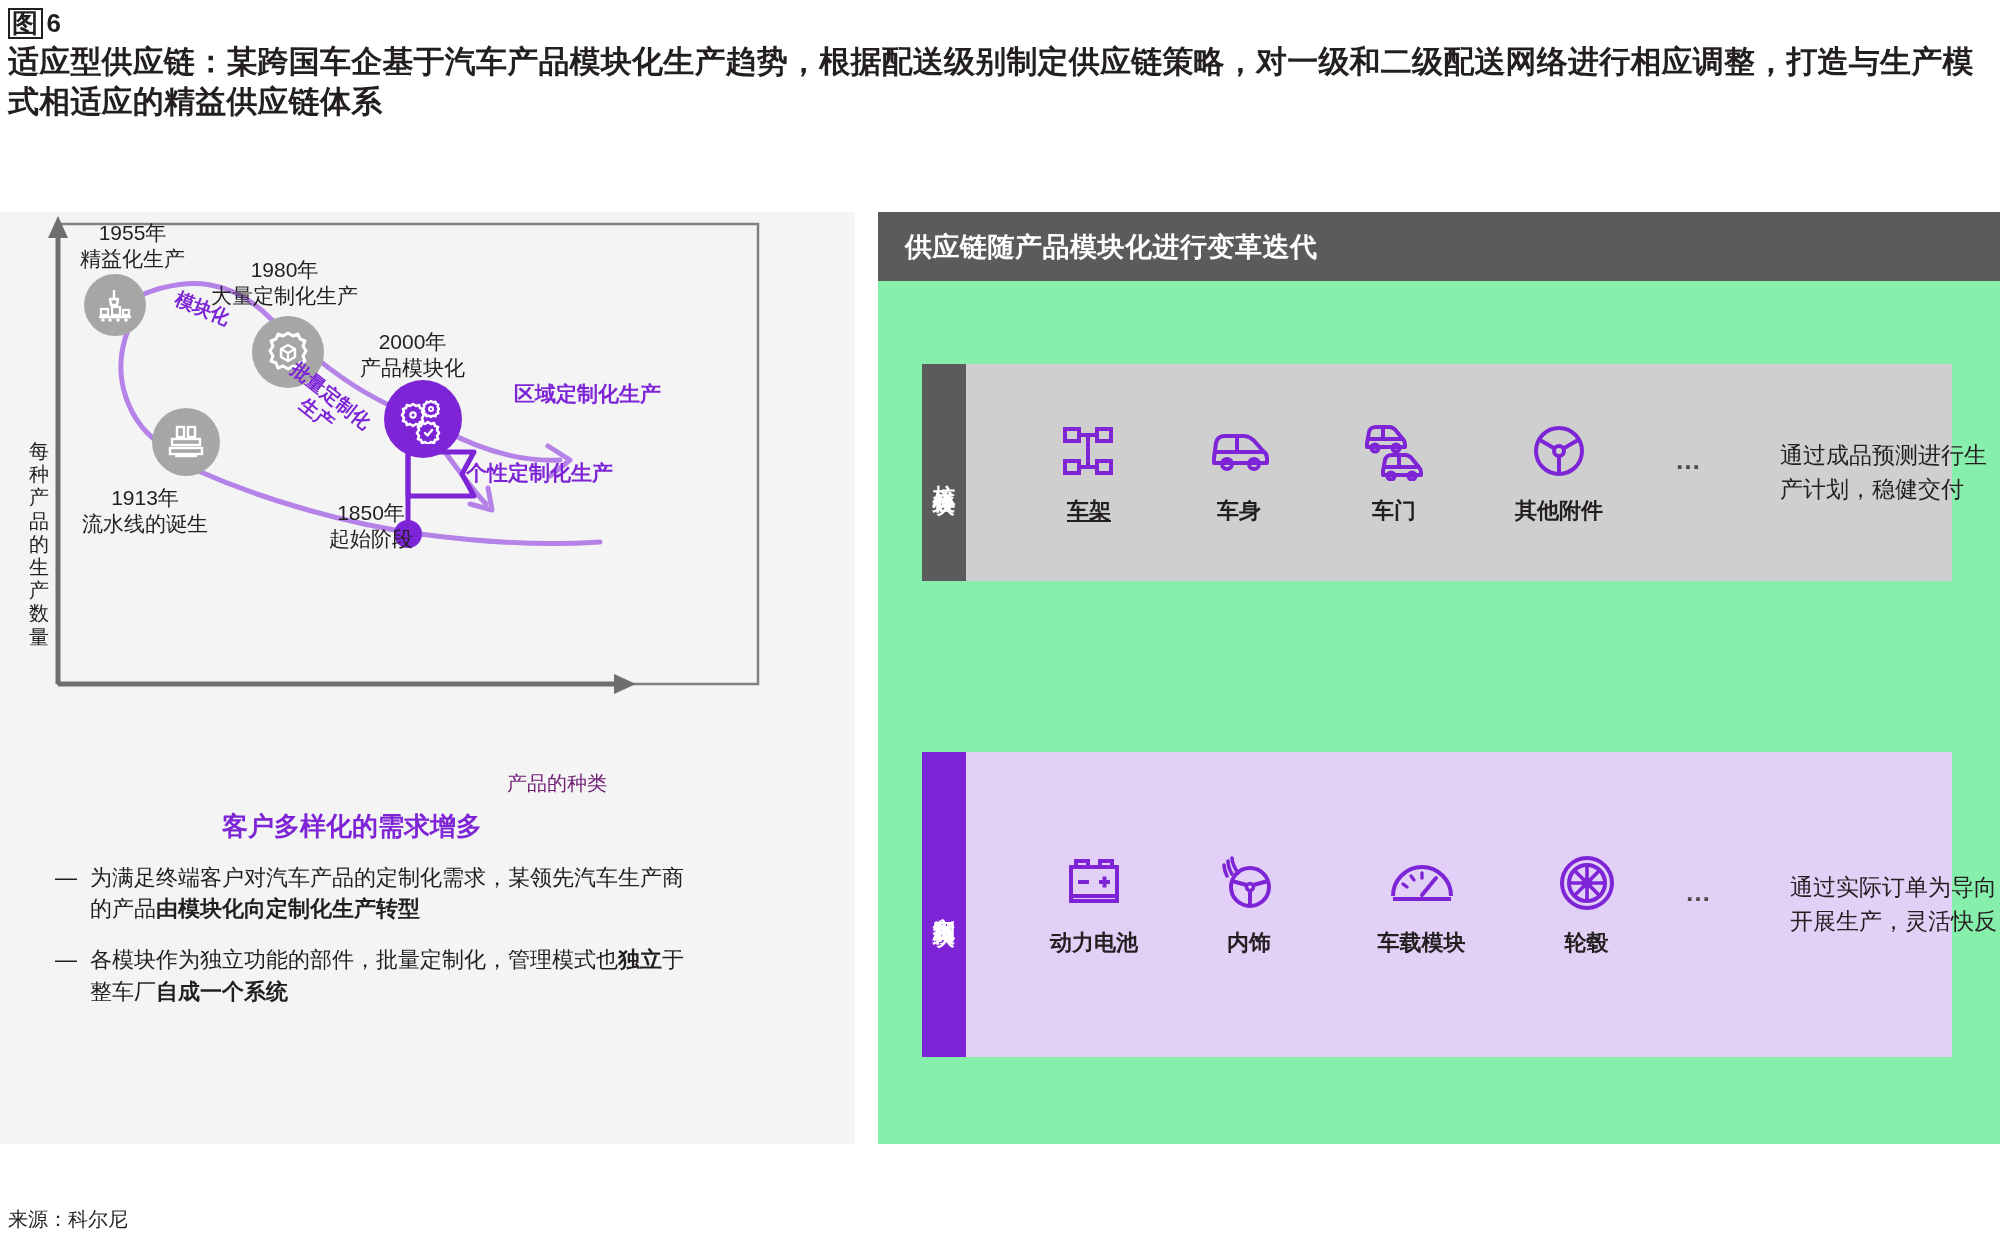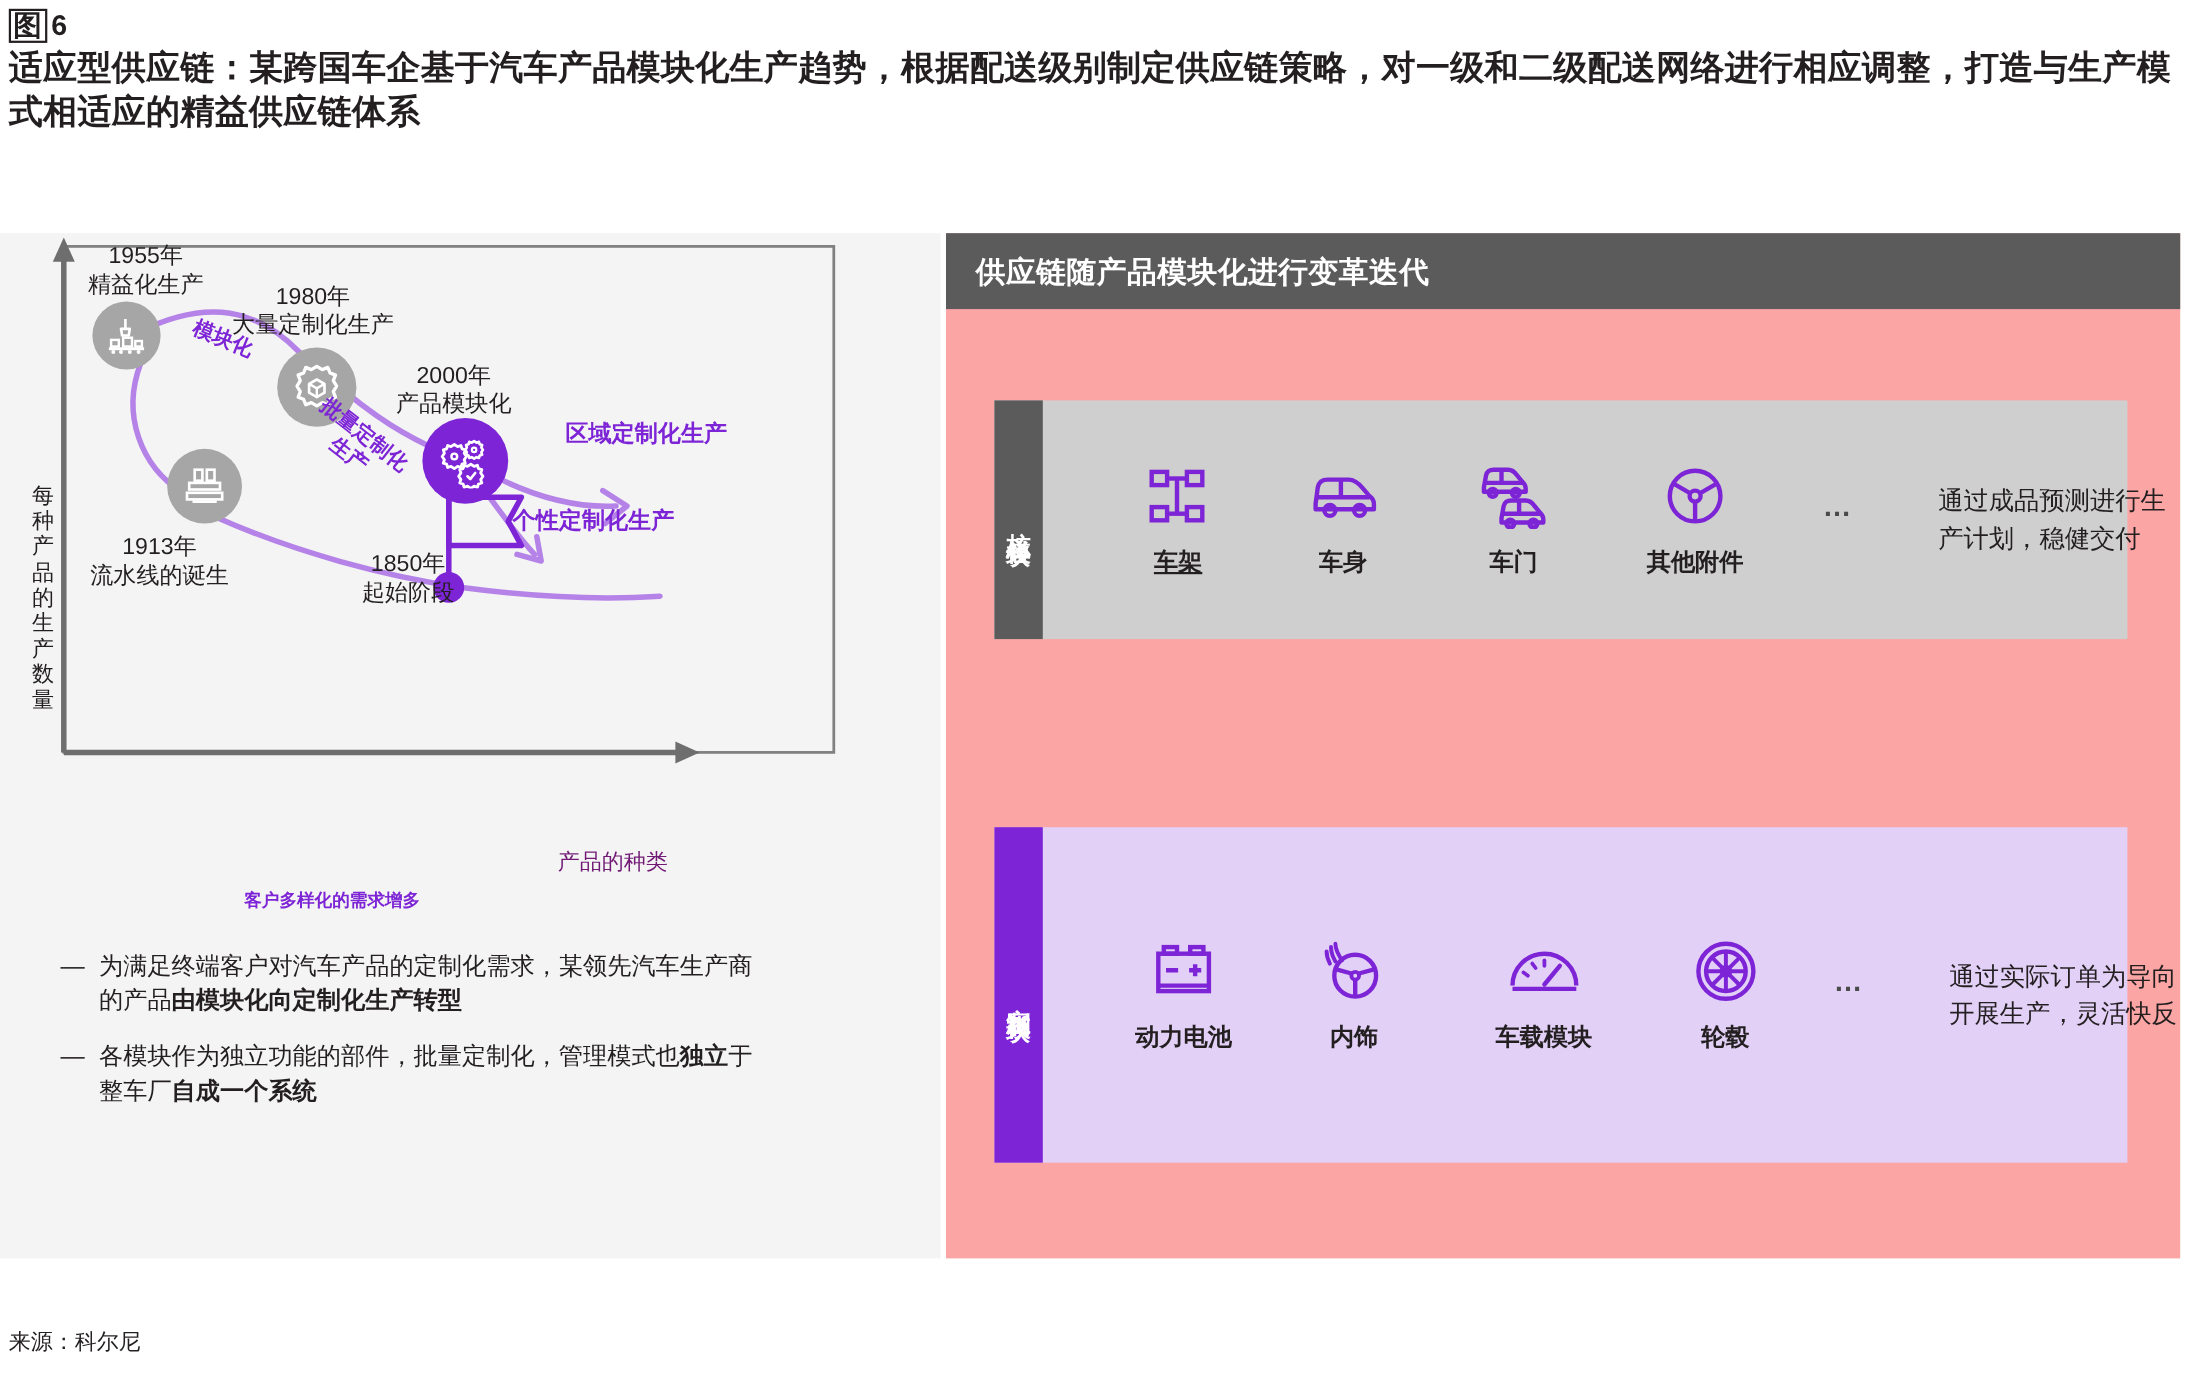--- a/index.html
+++ b/index.html
@@ -58,37 +58,37 @@
 
   .circ{
     position:absolute;border-radius:50%;
     display:flex;align-items:center;justify-content:center;
   }
   .circ.grey{background:#a6a6a6;}
   .circ.purple{background:#7d25d6;}
 
   .demand-note{
     position:absolute;left:222px;top:597px;
-    font-size:16px;font-weight:700;color:#7d25d6;white-space:nowrap;
+    font-size:26px;font-weight:700;color:#7d25d6;white-space:nowrap;
   }
 
   .bullets{
     position:absolute;left:55px;top:650px;width:640px;
   }
   .bullet{
     display:flex;gap:13px;font-size:22px;line-height:1.42;color:#231f20;
     margin-bottom:20px;
   }
   .bullet .dash{flex:0 0 auto;color:#231f20;}
   .bullet b{font-weight:700;}
 
   
   .right-panel{
-    position:absolute;left:860px;top:212px;width:1122px;height:932px;
-    background:#fca5a5;
+    position:absolute;left:878px;top:212px;width:1122px;height:932px;
+    background:#86efac;
   }
   .rp-header{
     position:absolute;left:0;top:0;width:100%;height:69px;
     background:#5b5b5b;display:flex;align-items:center;
   }
   .rp-header span{
     color:#ffffff;font-size:27px;font-weight:700;margin-left:27px;letter-spacing:.5px;
   }
 
   .module-row{

